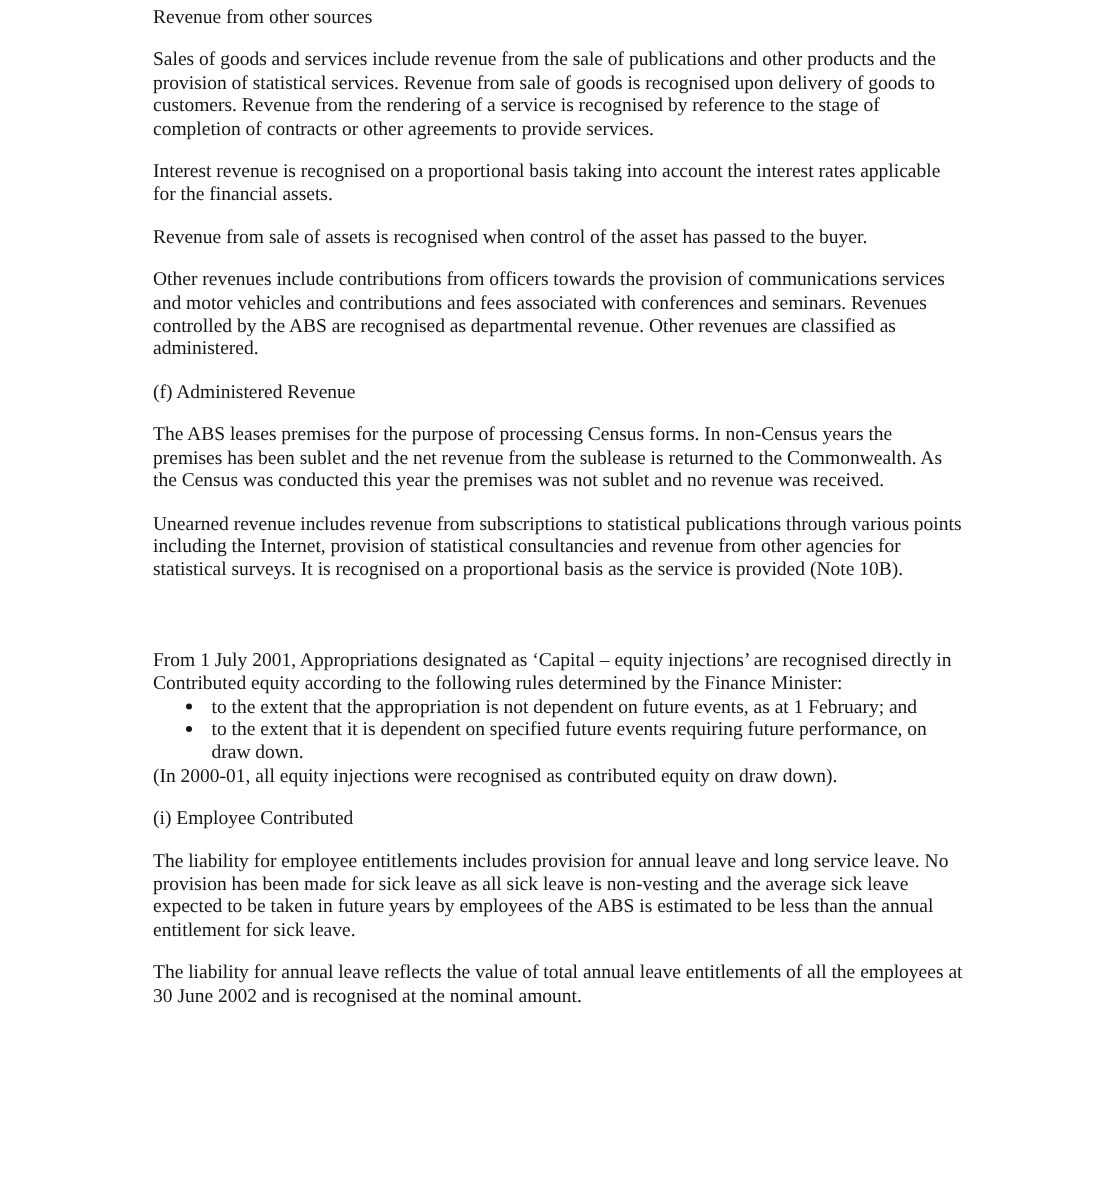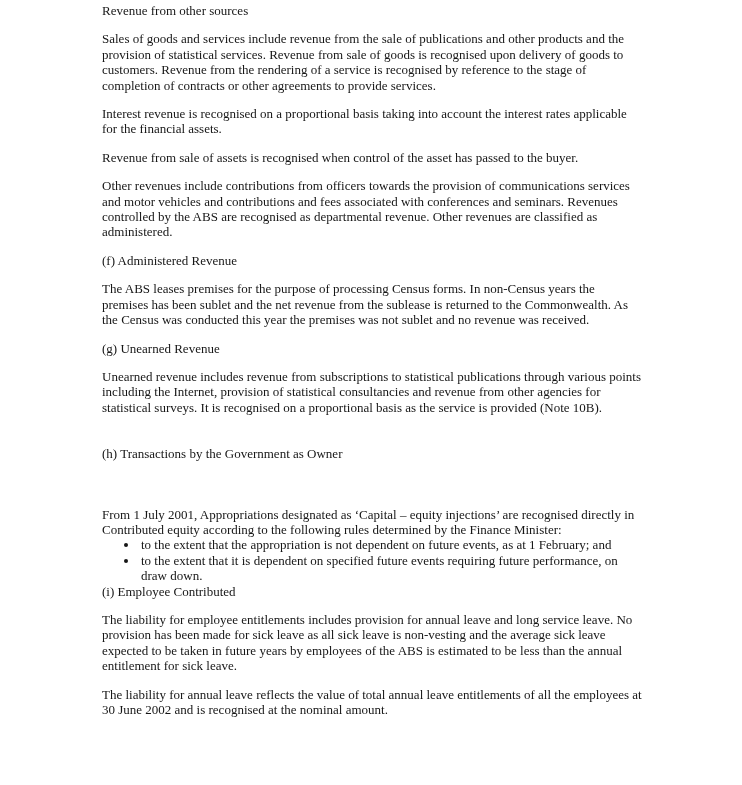--- a/index.html
+++ b/index.html
@@ -63,33 +63,32 @@
   <p class="para">Interest revenue is recognised on a proportional basis taking into account the interest rates applicable for the financial assets.</p>
 
   <p class="para">Revenue from sale of assets is recognised when control of the asset has passed to the buyer.</p>
 
   <p class="para">Other revenues include contributions from officers towards the provision of communications services and motor vehicles and contributions and fees associated with conferences and seminars. Revenues controlled by the ABS are recognised as departmental revenue. Other revenues are classified as administered.</p>
 
   <div class="heading-bold">(f) Administered Revenue</div>
 
   <p class="para">The ABS leases premises for the purpose of processing Census forms.  In non-Census years the premises has been sublet and the net revenue from the sublease is returned to the Commonwealth.  As the Census was conducted this year the premises was not sublet and no revenue was received.</p>
 
-  <div class="heading-bold">(g) Unearned Revenue</div>
 
   <p class="para">Unearned revenue includes revenue from subscriptions to statistical publications through various points including the Internet, provision of statistical consultancies and revenue from other agencies for statistical surveys. It is recognised on a proportional basis as the service is provided (Note 10B).</p>
 
-  <div class="heading-bold h-spaced">(h) Transactions by the Government as Owner</div>
 
   <p class="para no-gap-bottom">From 1 July 2001, Appropriations designated as ‘Capital – equity injections’ are recognised directly in Contributed equity according to the following rules determined by the Finance Minister:</p>
 
   <ul class="bullets">
     <li>to the extent that the appropriation is not dependent on future events, as at 1 February; and</li>
     <li>to the extent that it is dependent on specified future events requiring future performance, on draw down.</li>
   </ul>
 
+  <p class="para">(In 2000-01, all equity injections were recognised as contributed equity on draw down).</p>
 
 
   <div class="heading-bold">(i) Employee Contributed</div>
 
 
   <p class="para">The liability for employee entitlements includes provision for annual leave and long service leave.  No provision has been made for sick leave as all sick leave is non-vesting and the average sick leave expected to be taken in future years by employees of the ABS is estimated to be less than the annual entitlement for sick leave.</p>
 
   <p class="para">The liability for annual leave reflects the value of total annual leave entitlements of all the employees at 30 June 2002 and is recognised at the nominal amount.</p>
 
 </div>

